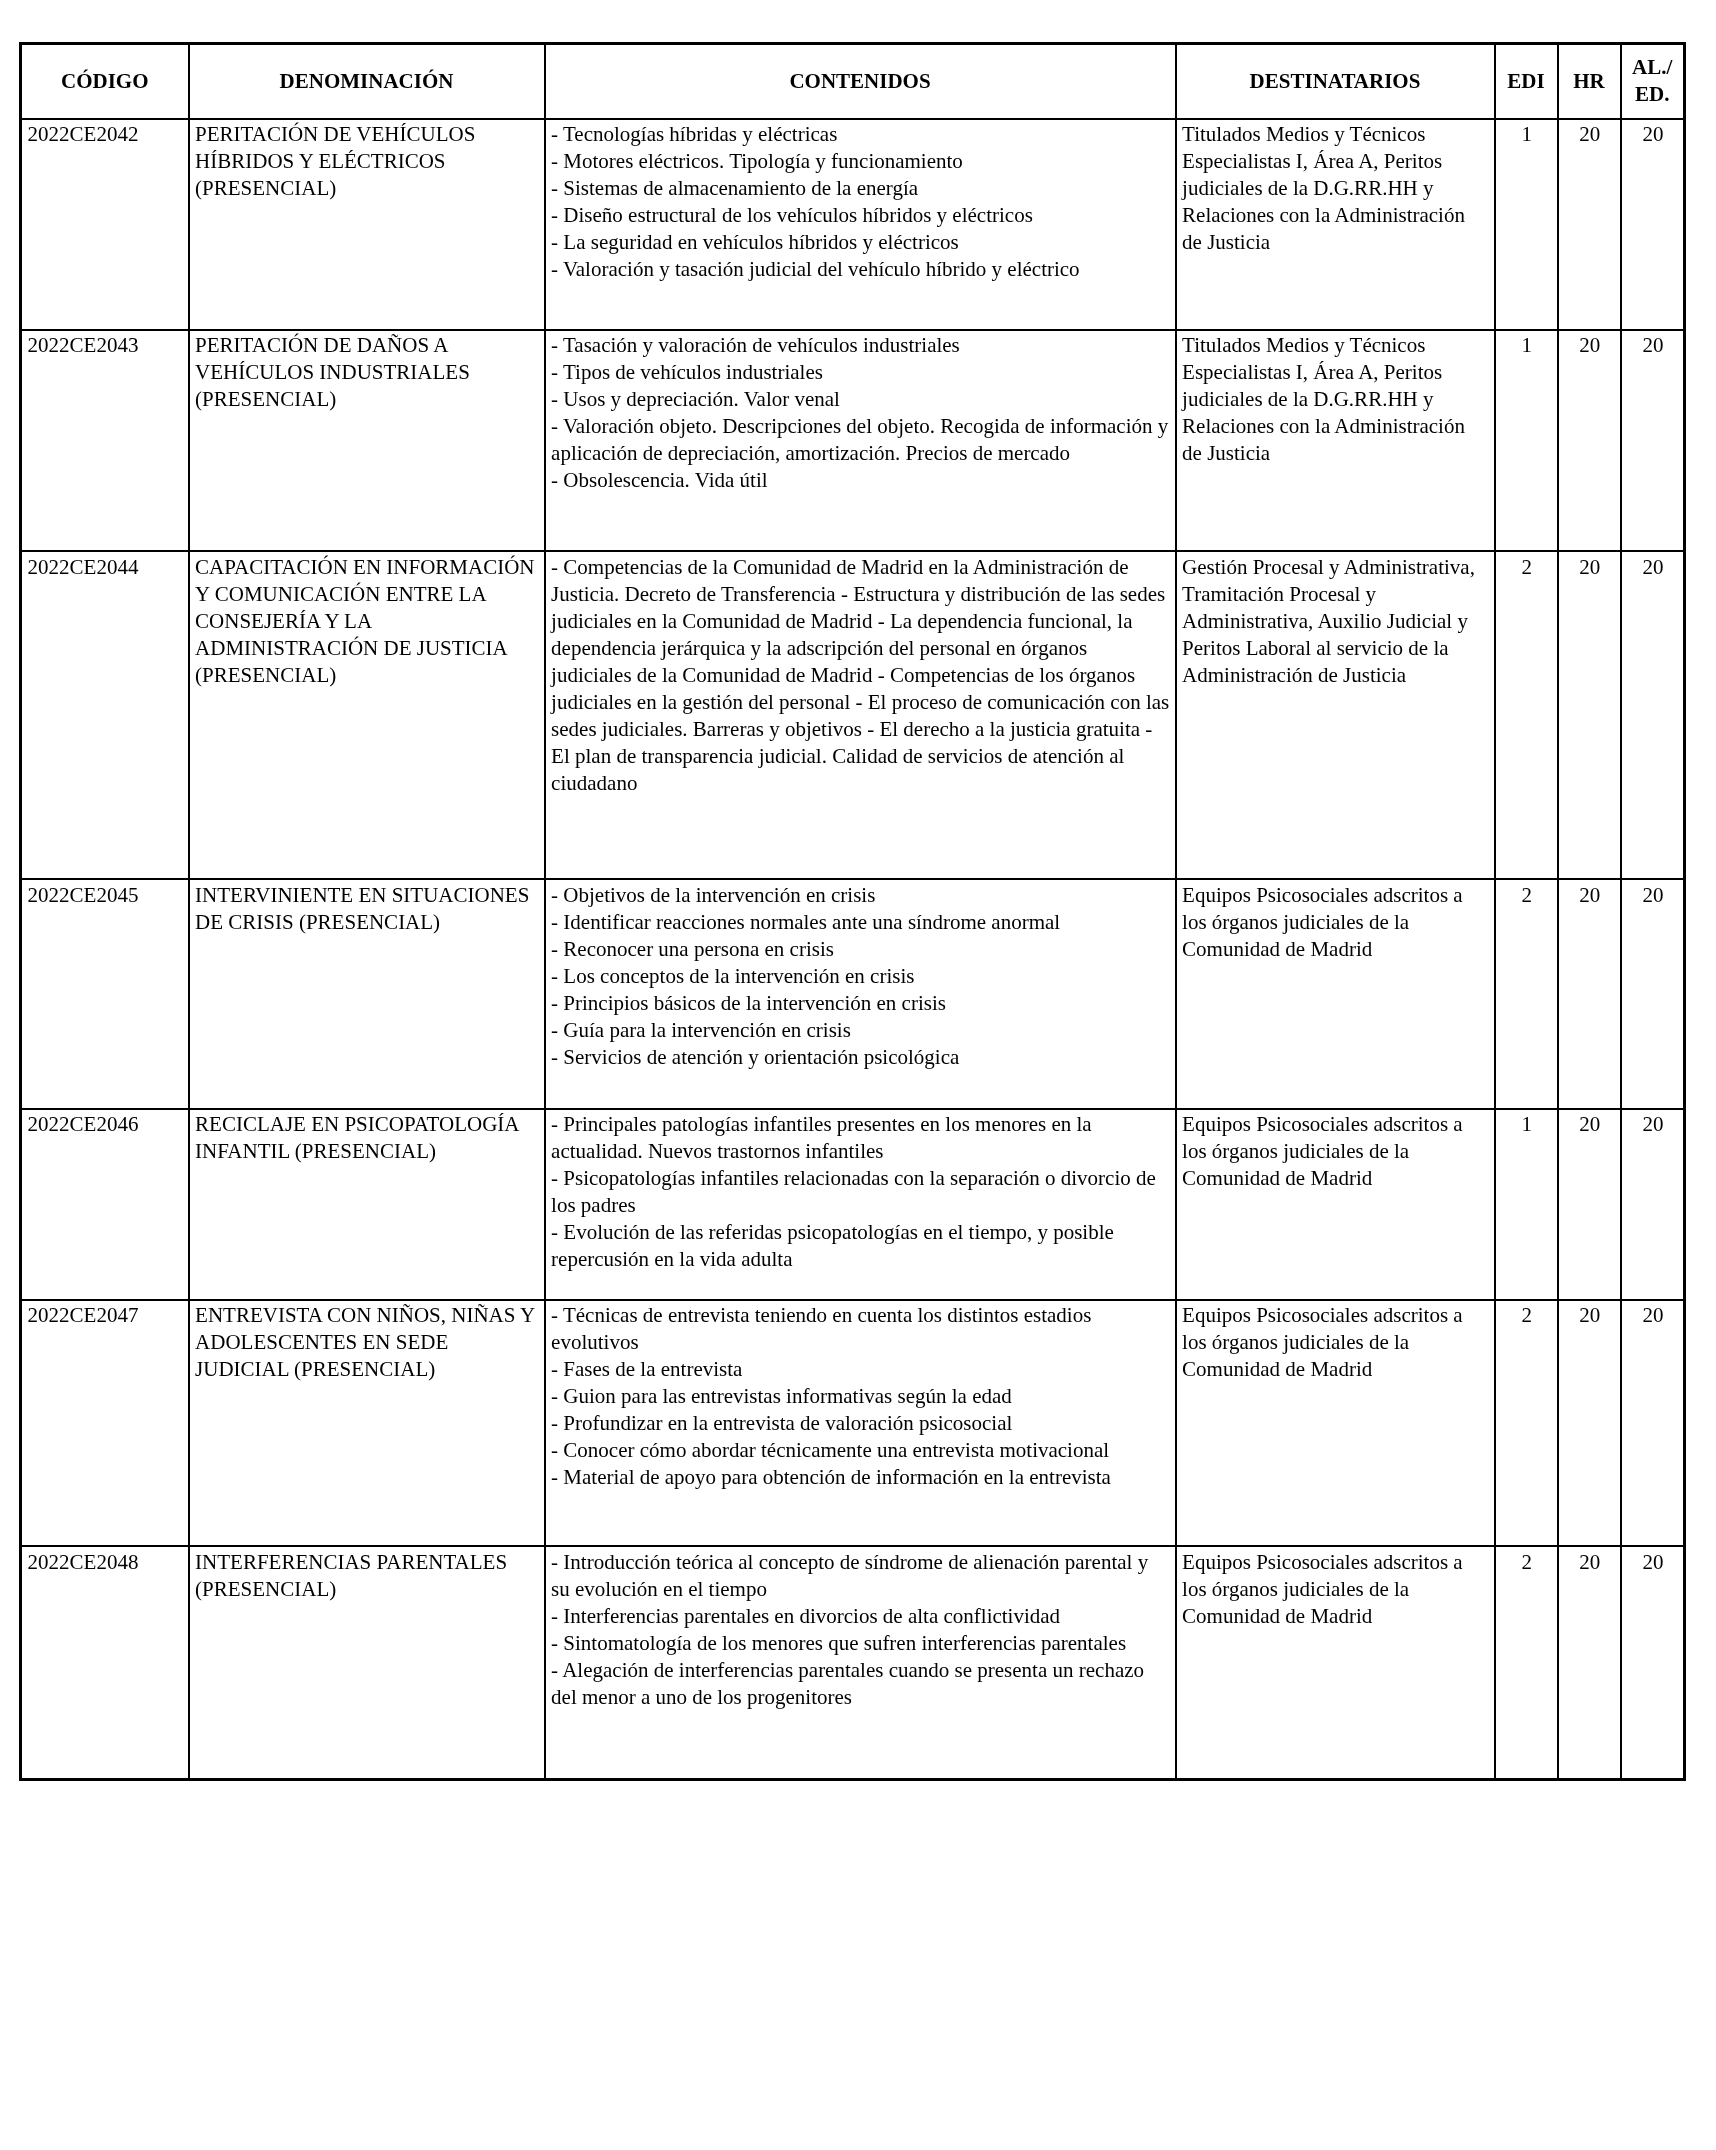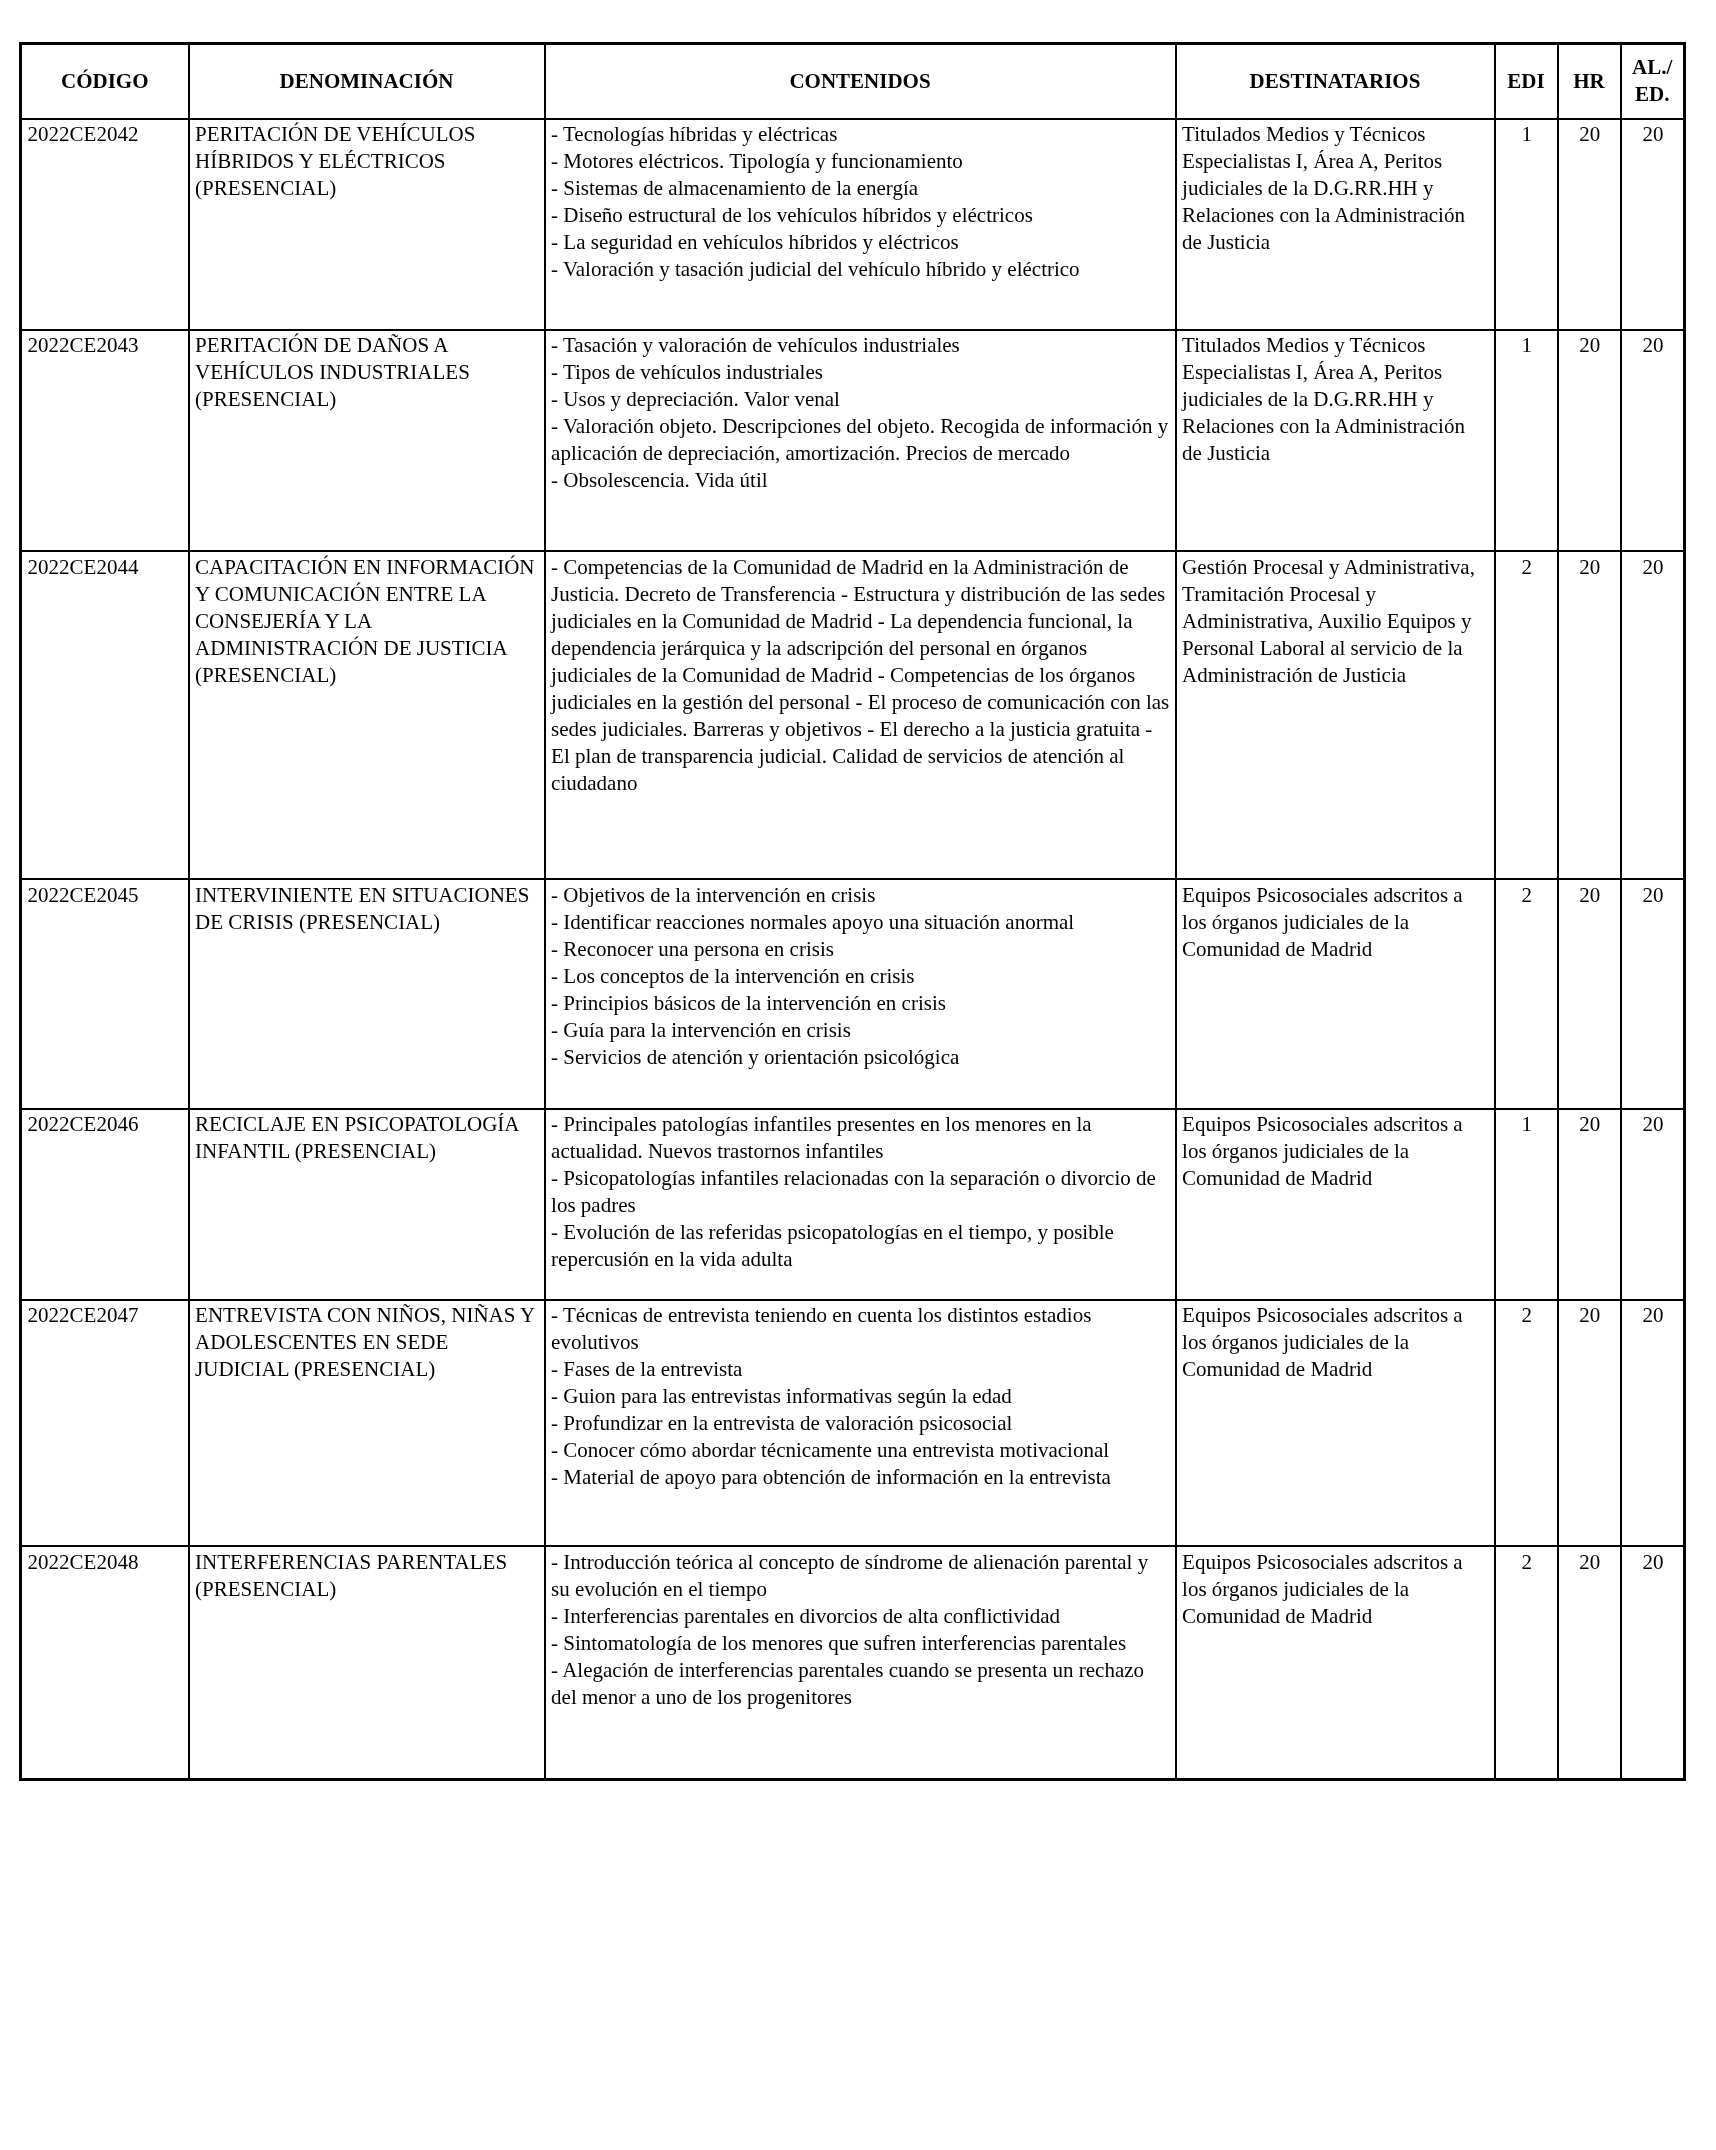--- a/index.html
+++ b/index.html
@@ -111,31 +111,31 @@
         <td class="c-num">1</td>
         <td class="c-num">20</td>
         <td class="c-num">20</td>
       </tr>
       <tr class="r3">
         <td class="c-codigo">2022CE2044</td>
         <td class="c-denom">CAPACITACIÓN EN INFORMACIÓN Y COMUNICACIÓN ENTRE LA CONSEJERÍA Y LA ADMINISTRACIÓN DE JUSTICIA (PRESENCIAL)</td>
         <td class="c-cont">
             <div>- Competencias de la Comunidad de Madrid en la Administración de Justicia. Decreto de Transferencia - Estructura y distribución de las sedes judiciales en la Comunidad de Madrid - La dependencia funcional, la dependencia jerárquica y la adscripción del personal en órganos judiciales de la Comunidad de Madrid - Competencias de los órganos judiciales en la gestión del personal - El proceso de comunicación con las sedes judiciales. Barreras y objetivos - El derecho a la justicia gratuita - El plan de transparencia judicial. Calidad de servicios de atención al ciudadano</div>
           </td>
-        <td class="c-dest">Gestión Procesal y Administrativa, Tramitación Procesal y Administrativa, Auxilio Equipos y Personal Laboral al servicio de la Administración de Justicia</td>
+        <td class="c-dest">Gestión Procesal y Administrativa, Tramitación Procesal y Administrativa, Auxilio Judicial y Peritos Laboral al servicio de la Administración de Justicia</td>
         <td class="c-num">2</td>
         <td class="c-num">20</td>
         <td class="c-num">20</td>
       </tr>
       <tr class="r4">
         <td class="c-codigo">2022CE2045</td>
         <td class="c-denom">INTERVINIENTE EN SITUACIONES DE CRISIS (PRESENCIAL)</td>
         <td class="c-cont">
             <div>- Objetivos de la intervención en crisis</div>
-            <div>- Identificar reacciones normales apoyo una situación anormal</div>
+            <div>- Identificar reacciones normales ante una síndrome anormal</div>
             <div>- Reconocer una persona en crisis</div>
             <div>- Los conceptos de la intervención en crisis</div>
             <div>- Principios básicos de la intervención en crisis</div>
             <div>- Guía para la intervención en crisis</div>
             <div>- Servicios de atención y orientación psicológica</div>
           </td>
         <td class="c-dest">Equipos Psicosociales adscritos a los órganos judiciales de la Comunidad de Madrid</td>
         <td class="c-num">2</td>
         <td class="c-num">20</td>
         <td class="c-num">20</td>

